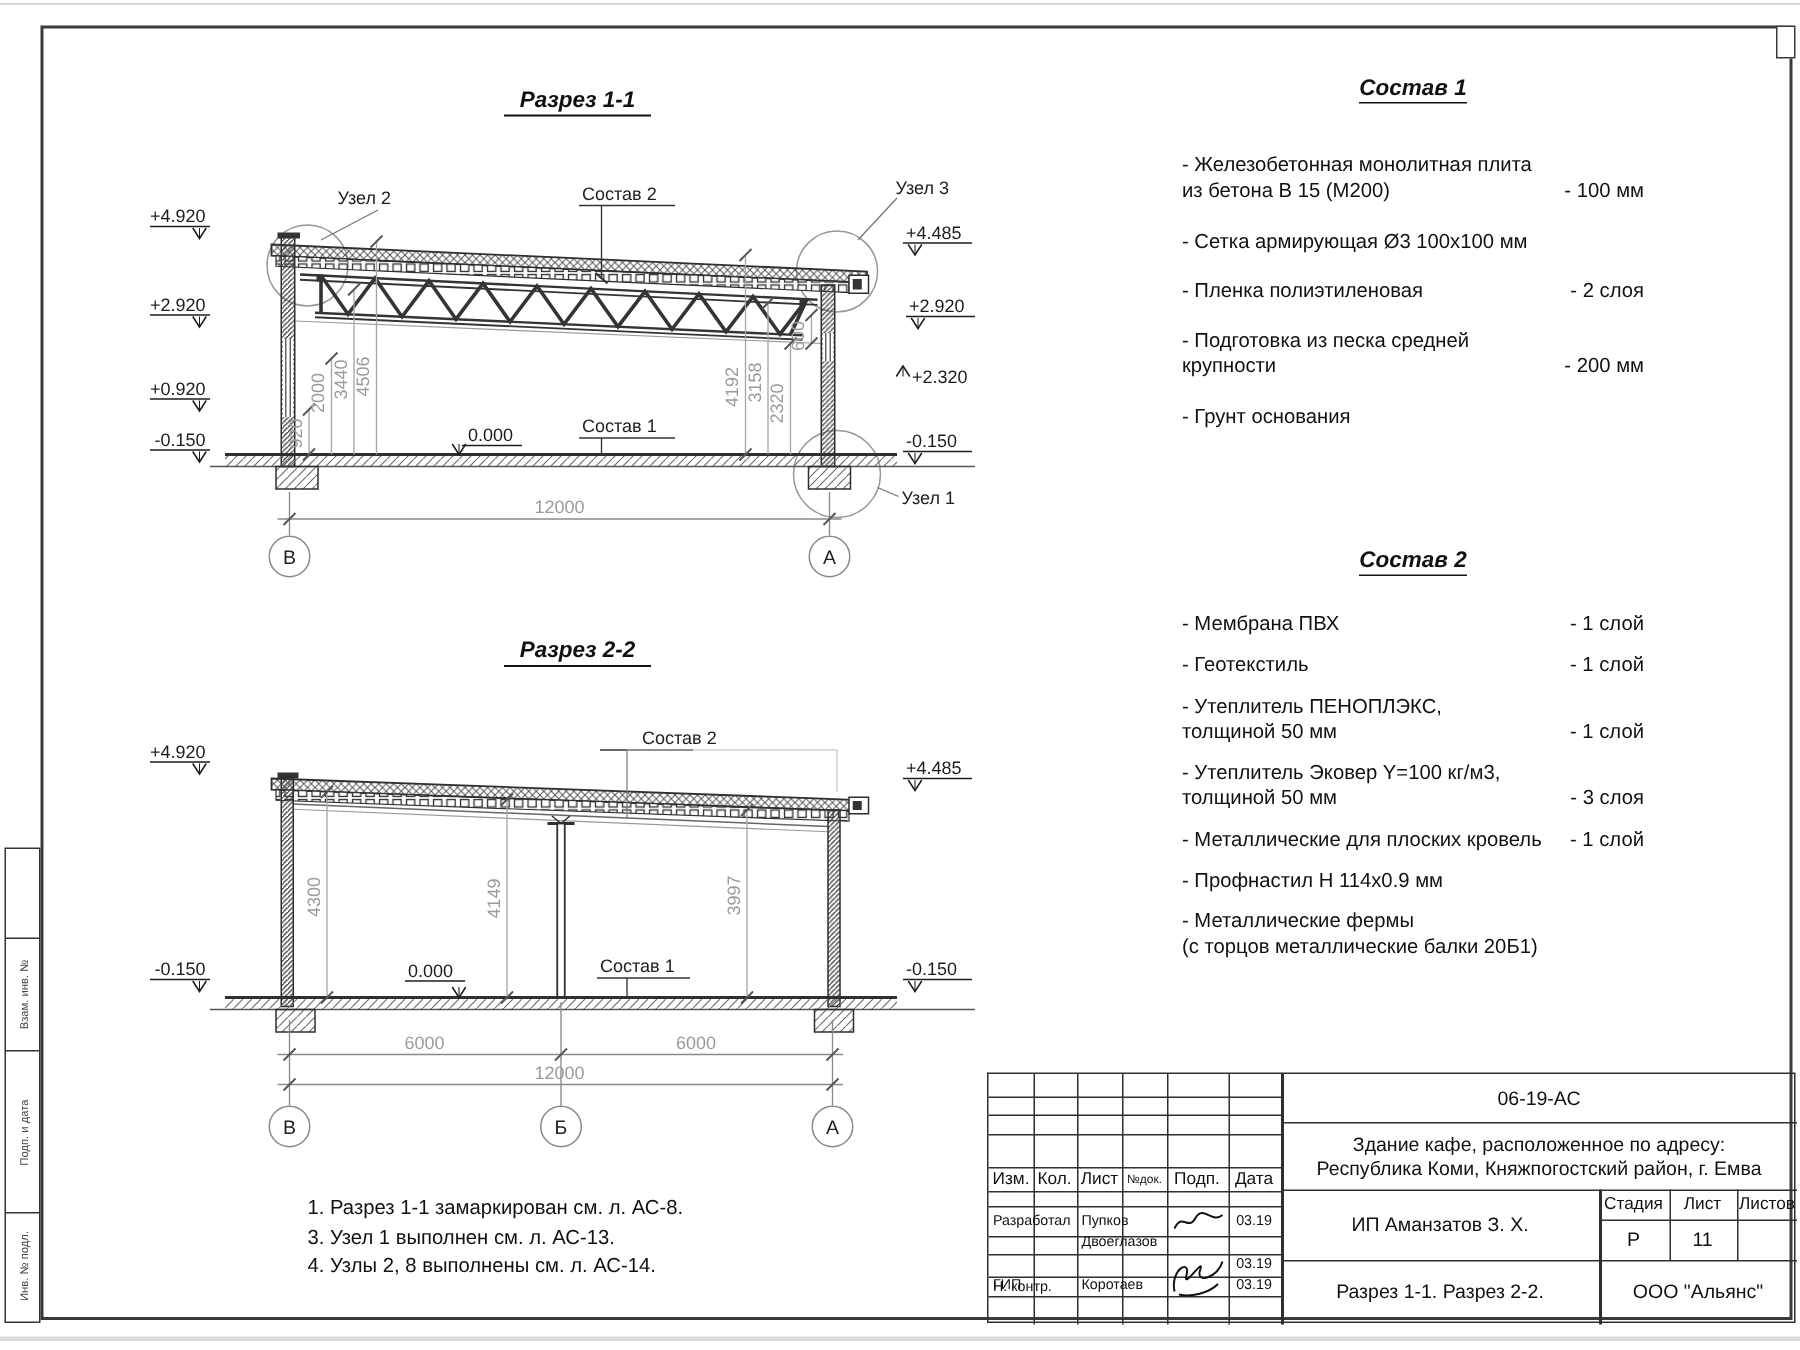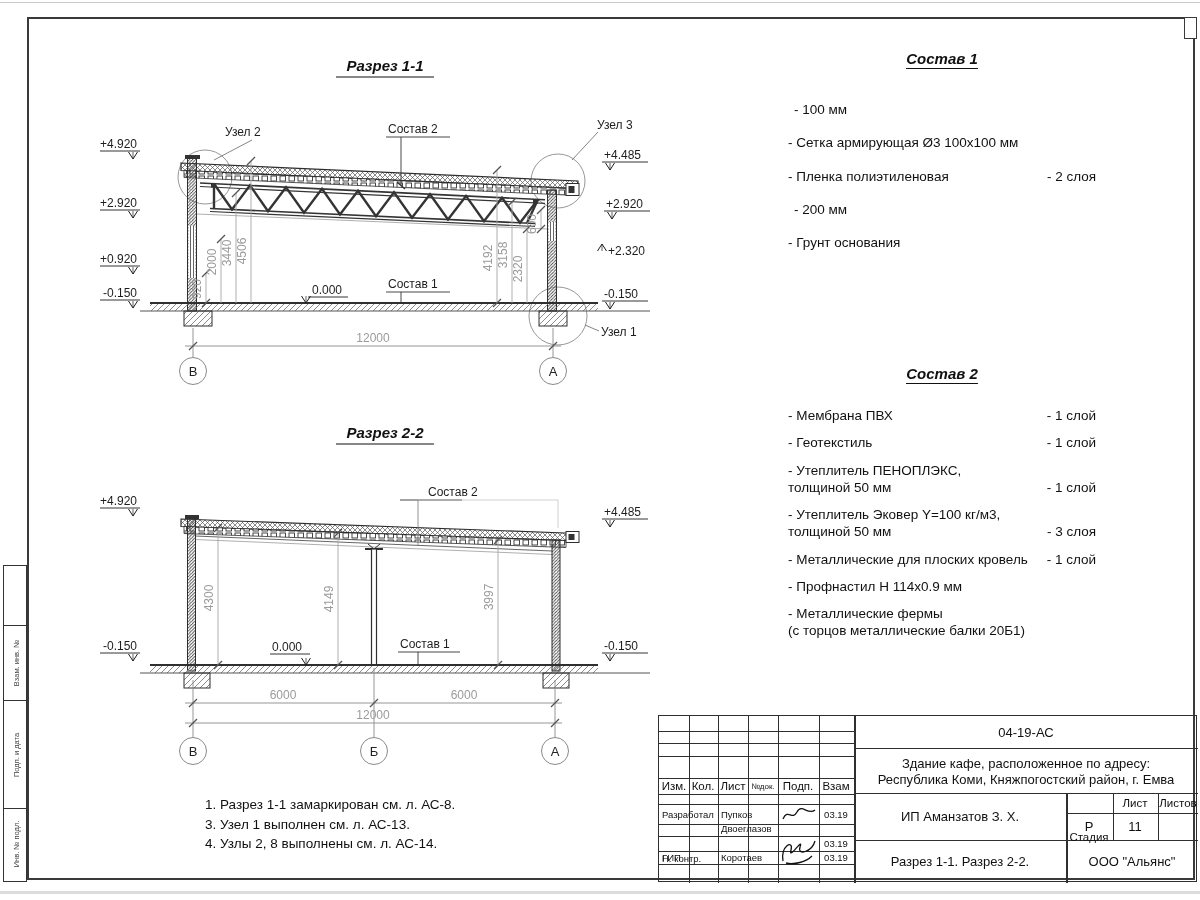--- a/index.html
+++ b/index.html
@@ -312,31 +312,35 @@
       <text class="bub" x="374" y="756" text-anchor="middle">Б</text>
       <text class="bub" x="555" y="756" text-anchor="middle">А</text>
     </g>
   </g>
 </svg>
 
 <div class="abs complist c1" style="left:788px;top:50px;">
   <div class="comp-title"><span>Состав 1</span></div>
   <div class="comp-rows">
     <div class="row">
+        <span class="iname">- Железобетонная  монолитная плита
+из бетона В 15 (М200)</span>
         <span class="ival">- 100 мм</span>
       </div>
     <div class="row">
         <span class="iname">- Сетка армирующая Ø3 100х100 мм</span>
         <span class="ival"></span>
       </div>
     <div class="row">
         <span class="iname">- Пленка полиэтиленовая</span>
         <span class="ival">-  2 слоя</span>
       </div>
     <div class="row">
+        <span class="iname">- Подготовка из песка средней
+крупности</span>
         <span class="ival">- 200 мм</span>
       </div>
     <div class="row">
         <span class="iname">- Грунт основания</span>
         <span class="ival"></span>
       </div>
   </div>
 </div>
 
 <div class="abs complist c2" style="left:788px;top:365px;">
@@ -418,44 +422,44 @@
   <div class="hl" style="left:195px;top:32px;width:344px;height:1.4px;"></div>
   <div class="hl" style="left:195px;top:77px;width:344px;height:1.4px;"></div>
   <div class="hl" style="left:195px;top:124px;width:344px;height:1.4px;"></div>
   <div class="hl" style="left:407px;top:97px;width:132px;height:1.2px;"></div>
 
   <div class="tbt f11" style="left:15px;top:70px;">Изм.</div>
   <div class="tbt f11" style="left:44px;top:70px;">Кол.</div>
   <div class="tbt f11" style="left:74px;top:70px;">Лист</div>
   <div class="tbt f8" style="left:104px;top:70px;">№док.</div>
   <div class="tbt f11" style="left:139px;top:70px;">Подп.</div>
-  <div class="tbt f11" style="left:177px;top:70px;">Взам</div>
+  <div class="tbt f11" style="left:177px;top:70px;">Дата</div>
 
   <div class="tbl f9" style="left:3px;top:98px;">Разработал</div>
   <div class="tbl f9" style="left:62px;top:98px;">Пупков</div>
   <div class="tbt f9" style="left:177px;top:98px;">03.19</div>
   <div class="tbl f9" style="left:3px;top:142px;">Н. контр.</div>
   <div class="tbl f9" style="left:62px;top:112px;">Двоеглазов</div>
   <div class="tbt f9" style="left:177px;top:127px;">03.19</div>
   <div class="tbl f9" style="left:3px;top:141px;">ГИП</div>
   <div class="tbl f9" style="left:62px;top:141px;">Коротаев</div>
   <div class="tbt f9" style="left:177px;top:141px;">03.19</div>
 
   <svg class="sig" style="left:121px;top:90px;" width="38" height="17">
     <path d="M3,13 C8,2 12,15 17,6 S28,10 35,4" fill="none" stroke="#111" stroke-width="1.3"></path>
   </svg>
   <svg class="sig" style="left:119px;top:118px;" width="41" height="33">
     <path d="M5,27 C2,12 16,5 13,16 C10,27 26,2 22,13 C19,22 34,18 37,7 M8,29 C16,31 28,28 34,22" fill="none" stroke="#111" stroke-width="1.3"></path>
   </svg>
 
-  <div class="tbt f13" style="left:367px;top:16px;">04-19-АС</div>
+  <div class="tbt f13" style="left:367px;top:16px;">06-19-АС</div>
   <div class="tbt f13" style="left:367px;top:47px;">Здание кафе, расположенное по адресу:</div>
   <div class="tbt f13" style="left:367px;top:63px;">Республика Коми, Княжпогостский район, г. Емва</div>
   <div class="tbt f13" style="left:301px;top:100px;">ИП Аманзатов З. Х.</div>
-  <div class="tbt f11" style="left:430px;top:87px;margin-top:34px;">Стадия</div>
+  <div class="tbt f11" style="left:430px;top:87px;">Стадия</div>
   <div class="tbt f11" style="left:476px;top:87px;">Лист</div>
   <div class="tbt f11" style="left:519px;top:87px;">Листов</div>
   <div class="tbt f13" style="left:430px;top:110px;">Р</div>
   <div class="tbt f13" style="left:476px;top:110px;">11</div>
   <div class="tbt f13" style="left:519px;top:110px;"></div>
   <div class="tbt f13" style="left:301px;top:145px;">Разрез 1-1. Разрез 2-2.</div>
   <div class="tbt f13" style="left:473px;top:145px;">ООО "Альянс"</div>
 </div>
 
 </body></html>

